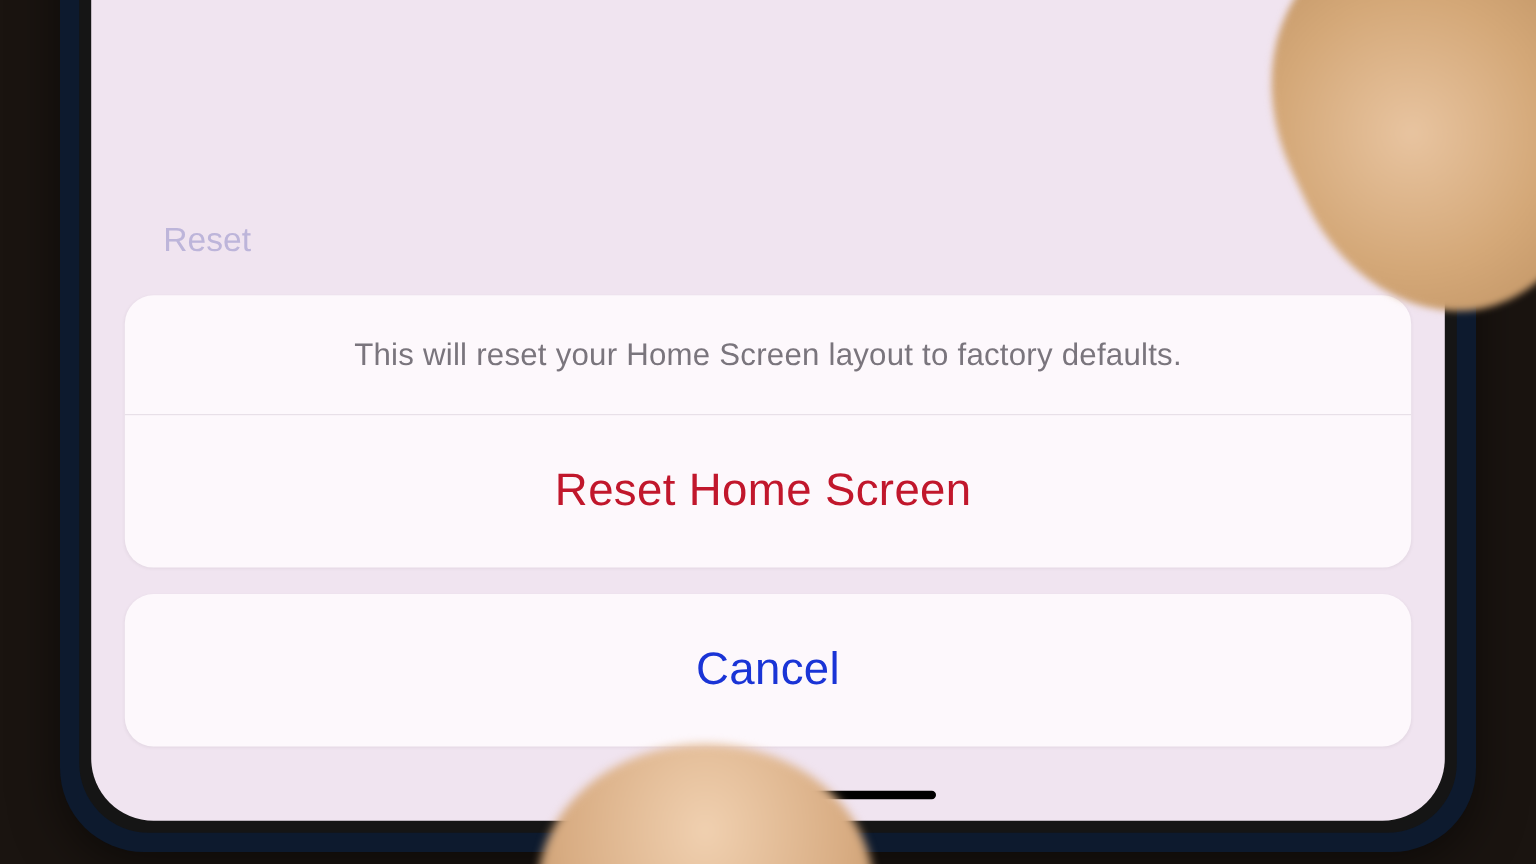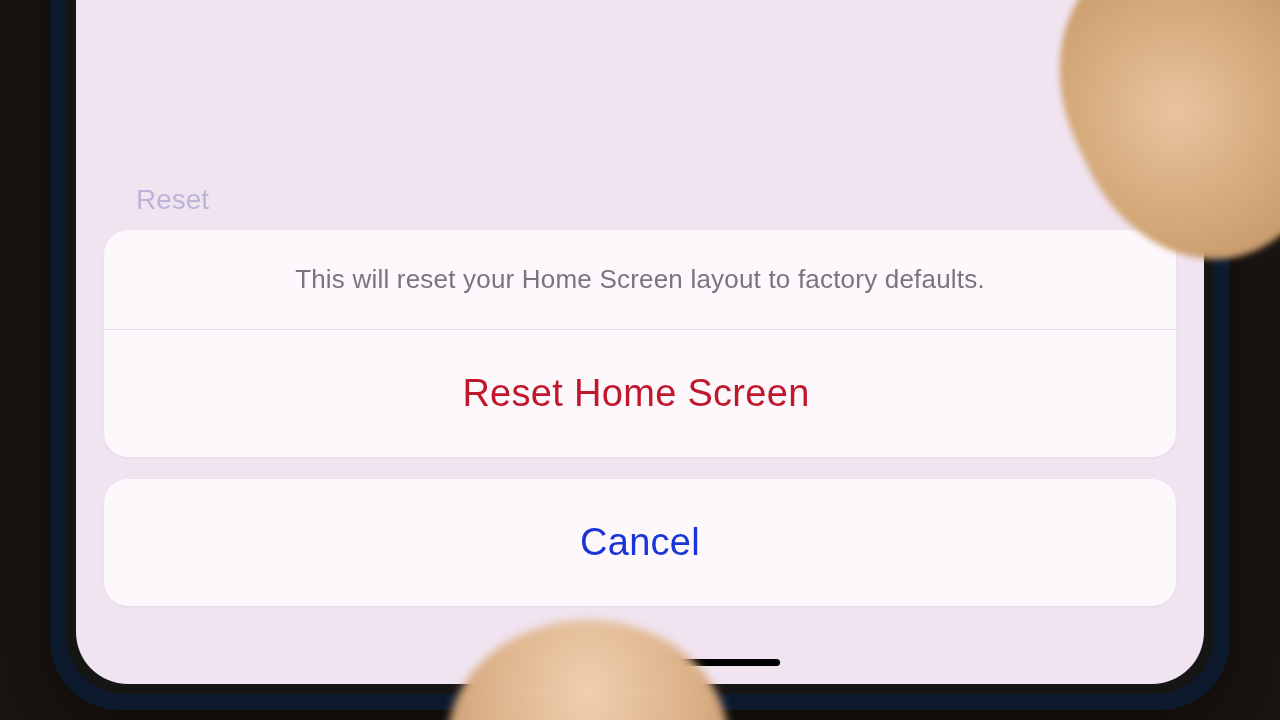--- a/index.html
+++ b/index.html
@@ -47,21 +47,21 @@
       position: relative;
       overflow: hidden;
       display: flex;
       flex-direction: column;
       justify-content: flex-end;
       padding: 0 28px 50px 28px;
     }
     
     .action-sheet {
       width: 100%;
-      margin-bottom: 28px;
+      margin-bottom: 12px;
     }
     
     .sheet-group {
       background: #fdf8fc;
       border-radius: 24px;
       overflow: hidden;
       margin-bottom: 22px;
       box-shadow: 0 1px 3px rgba(0,0,0,0.05);
     }
     

